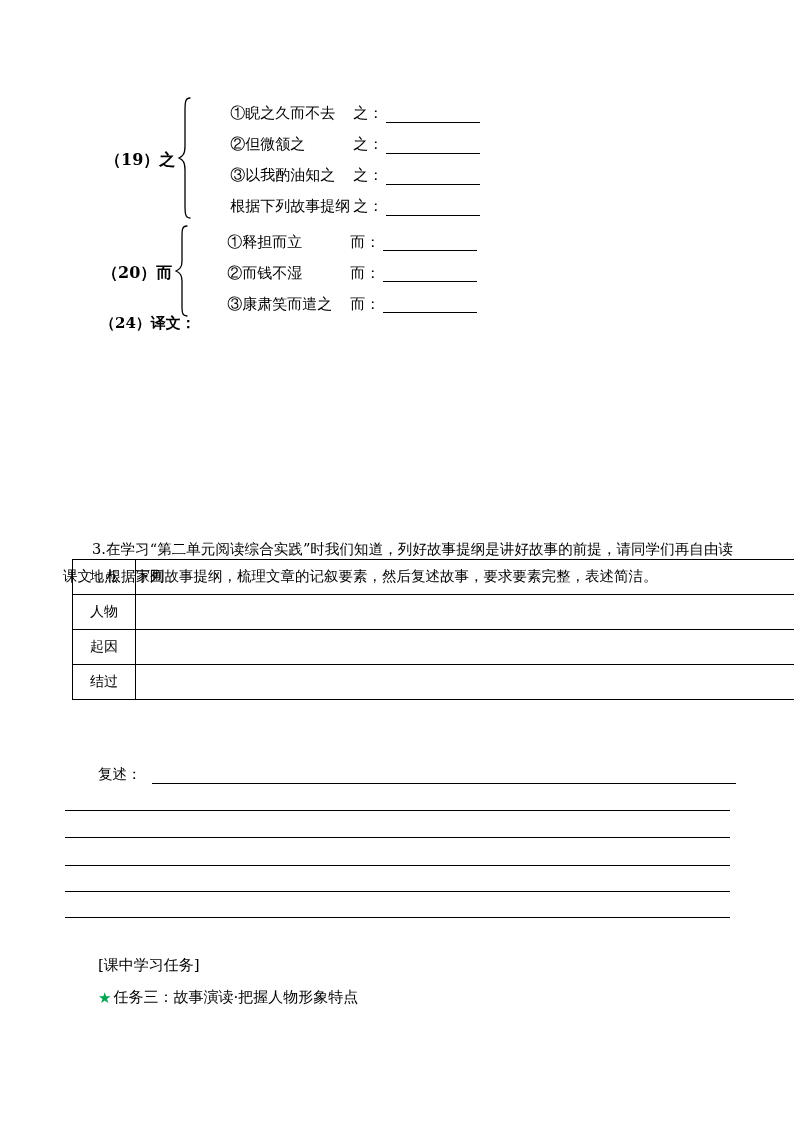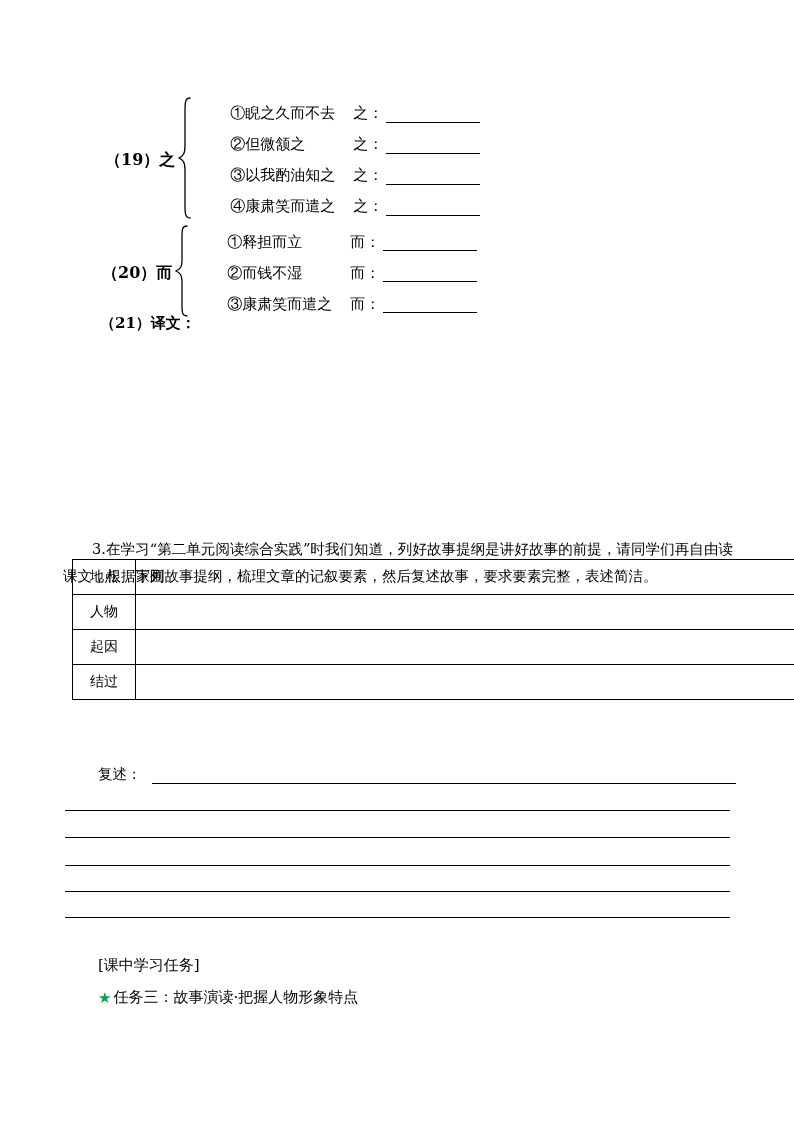--- a/index.html
+++ b/index.html
@@ -83,21 +83,21 @@
         <span class="item-text">②但微颔之</span>
         <span class="particle">之：</span>
         <span class="blank"></span>
       </div>
       <div class="ans-row">
         <span class="item-text">③以我酌油知之</span>
         <span class="particle">之：</span>
         <span class="blank"></span>
       </div>
       <div class="ans-row">
-        <span class="item-text">④康肃笑而遣之</span>
+        <span class="item-text">根据下列故事提纲</span>
         <span class="particle">之：</span>
         <span class="blank"></span>
       </div>
     </div>
   </div>
 
   <div class="abs group" style="left:102px;top:224px;">
     <span class="group-label">（20）而</span>
     <span class="brace">
       <svg width="16" height="94" viewBox="0 0 16 94">
@@ -116,21 +116,21 @@
         <span class="blank"></span>
       </div>
       <div class="ans-row">
         <span class="item-text">③康肃笑而遣之</span>
         <span class="particle">而：</span>
         <span class="blank"></span>
       </div>
     </div>
   </div>
 
-  <div class="abs translate-label" style="left:100px;top:314px;">（21）译文：</div>
+  <div class="abs translate-label" style="left:100px;top:314px;">（24）译文：</div>
 
   <div class="abs para" style="left:63px;top:500px;">3.在学习“第二单元阅读综合实践”时我们知道，列好故事提纲是讲好故事的前提，请同学们再自由读课文，根据下列故事提纲，梳理文章的记叙要素，然后复述故事，要求要素完整，表述简洁。</div>
 
   <table class="story abs" style="left:72px;top:559px;">
     <tbody>
       <tr>
         <td class="hd">地点</td>
         <td class="val">家圃</td>
       </tr>
       <tr>

